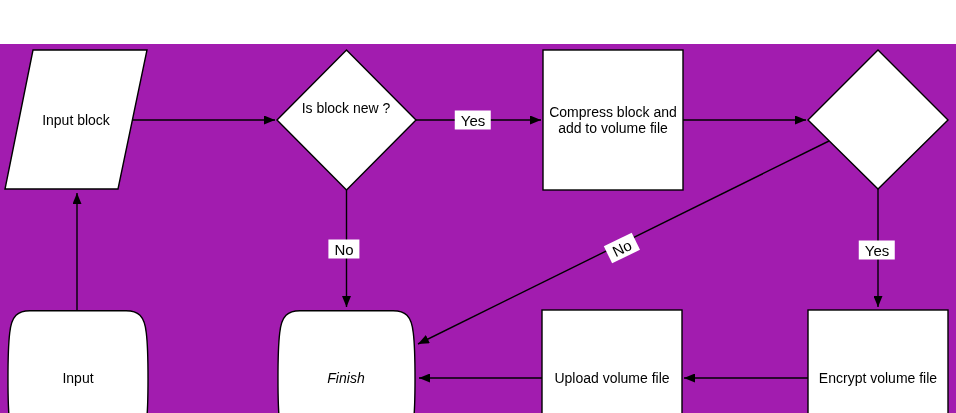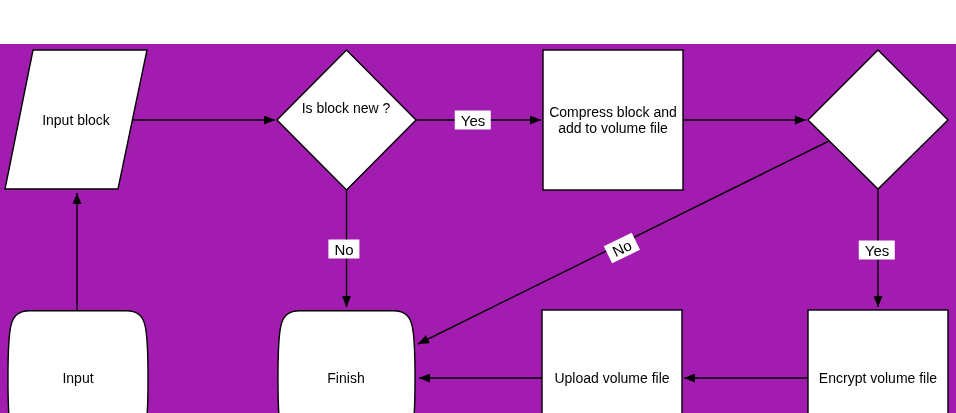--- a/index.html
+++ b/index.html
@@ -71,21 +71,21 @@
     <path class="shape" d="M 30,266.7 L 126,266.7 C 138,266.7 144.5,271.5 146.3,289 C 148.6,308 148.6,361 146.3,380 C 144.5,397.5 138,402.3 126,402.3 L 30,402.3 C 18,402.3 11.5,397.5 9.7,380 C 7.4,361 7.4,308 9.7,289 C 11.5,271.5 18,266.7 30,266.7 Z"></path>
     <path class="shape" d="M 300,266.7 L 393,266.7 C 405,266.7 411.5,271.5 413.3,289 C 415.6,308 415.6,361 413.3,380 C 411.5,397.5 405,402.3 393,402.3 L 300,402.3 C 288,402.3 281.5,397.5 279.7,380 C 277.4,361 277.4,308 279.7,289 C 281.5,271.5 288,266.7 300,266.7 Z"></path>
     <rect class="shape" x="542" y="266" width="140" height="136"></rect>
     <rect class="shape" x="808" y="266" width="140" height="137"></rect>
   </svg>
 
   <div class="node-label nowrap" style="left:76px;  top:76px;">Input block</div>
   <div class="node-label nowrap" style="left:346px; top:64px;">Is block new ?</div>
   <div class="node-label" style="left:613px; top:76px; width:132px;text-align:center;">Compress block and add to volume file</div>
   <div class="node-label nowrap" style="left:78px;  top:334px;">Input</div>
-  <div class="node-label nowrap" style="left:346px; top:334px;">Finish</div>
+  <div class="node-label nowrap" style="left:346px; top:334px;font-style:italic;">Finish</div>
   <div class="node-label nowrap" style="left:878px; top:334px;">Encrypt volume file</div>
   <div class="node-label nowrap" style="left:612px; top:334px;">Upload volume file</div>
 
   <div class="edge-label" style="left:473px; top:76px;">Yes</div>
   <div class="edge-label" style="left:344px; top:205px;">No</div>
   <div class="edge-label rotated" style="left:622px; top:204px;">No</div>
   <div class="edge-label" style="left:877px; top:206px;">Yes</div>
 
 </div>
 

